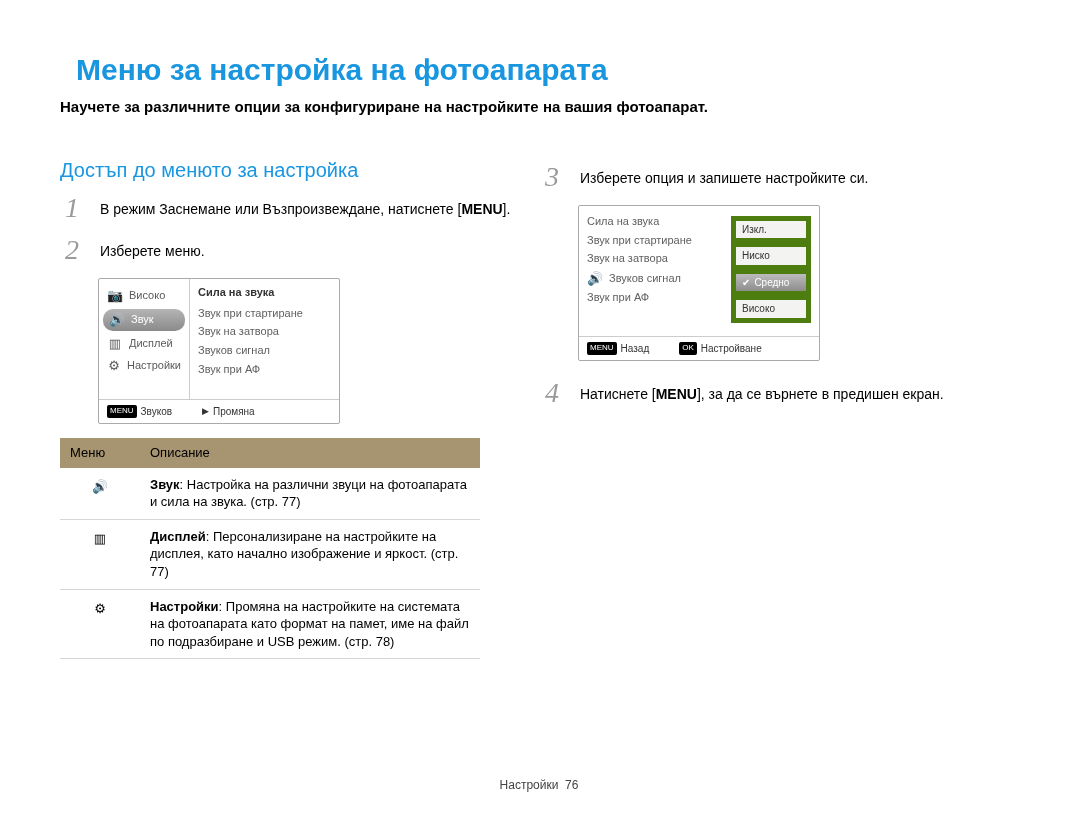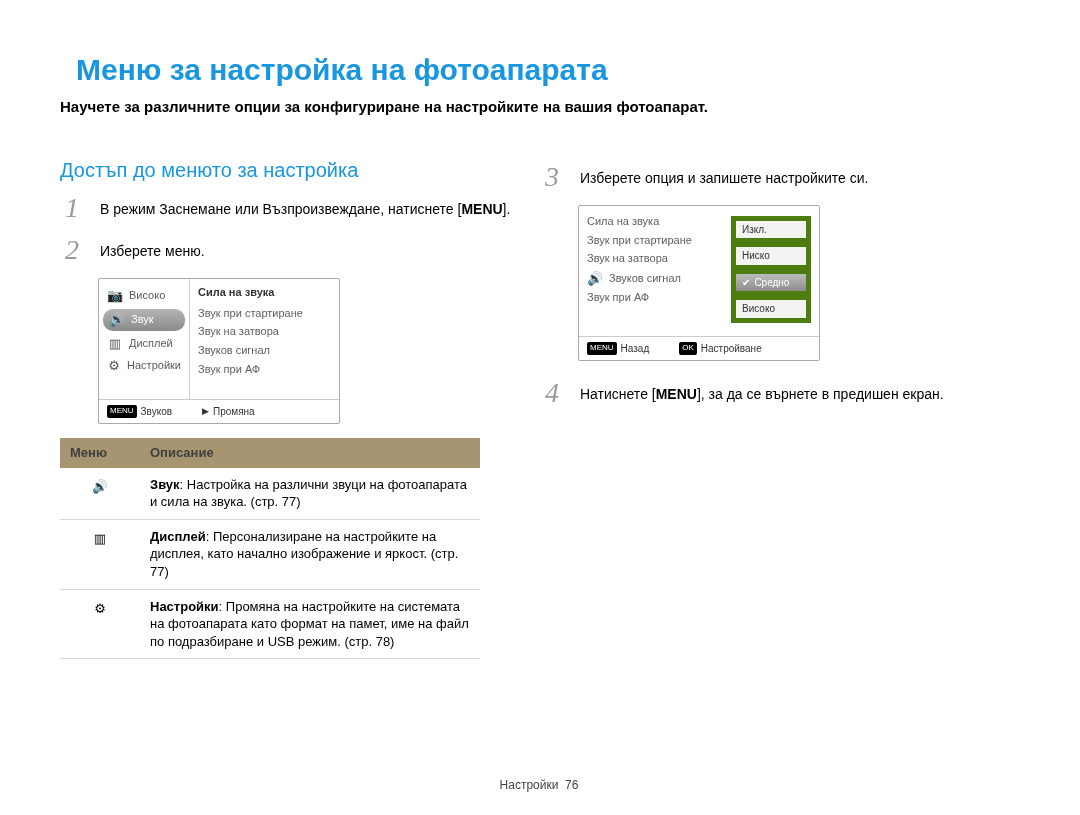--- a/index.html
+++ b/index.html
@@ -140,22 +140,22 @@
   .chk { font-size:10px; }
   
   table.desc {
     border-collapse: collapse;
     width: 420px;
     margin: 6px 0 0 0;
     font-size: 13px;
   }
   table.desc th {
     background: #a79470;
-    color: #404040;
-    font-weight: bold;
+    color: #000000;
+    font-weight: normal;
     text-align: left;
     padding: 6px 10px;
     font-size: 13px;
   }
   table.desc th:first-child { width:60px; }
   table.desc td {
     padding: 8px 10px;
     vertical-align: top;
     border-bottom: 1px solid #d6d6d6;
   }

